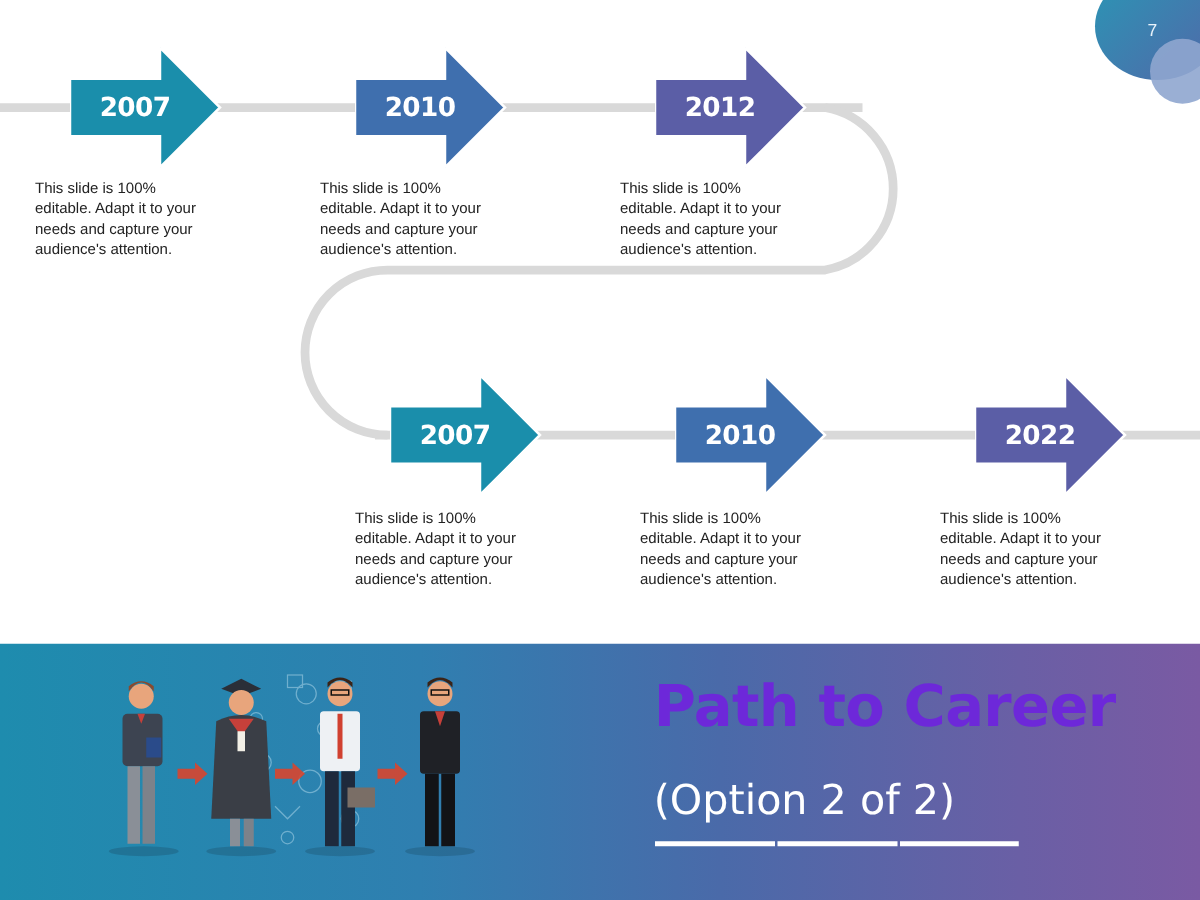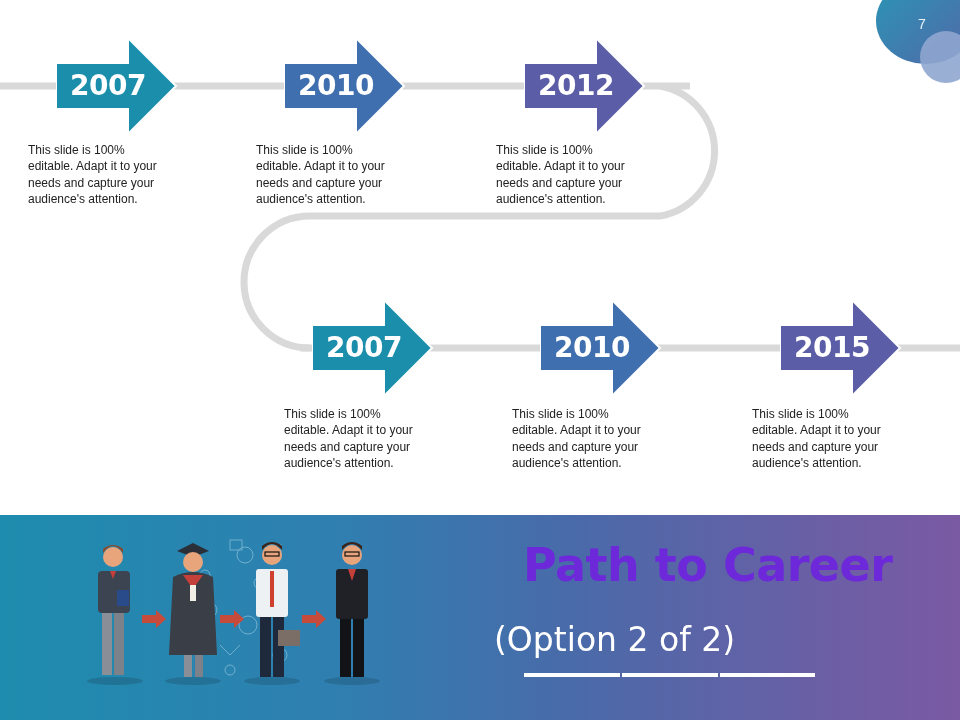--- a/index.html
+++ b/index.html
@@ -1,27 +1,27 @@
 <!DOCTYPE html>
 <html><head>
 <meta charset="utf-8">
 <style>
   html, body { margin:0; padding:0; }
   body { width:960px; height:720px; position:relative; overflow:hidden; background:#ffffff; font-family:"Liberation Sans", sans-serif; }
   .track { position:absolute; left:0; top:0; }
   .milestone { position:absolute; width:160px; }
   .arrow { position:absolute; left:0; top:0; width:122px; height:96px; }
-  .arrow .year { position:absolute; left:0; top:30px; width:104px; text-align:center; color:#fff; font-weight:bold; font-size:28px; font-family:"DejaVu Sans", sans-serif; letter-spacing:-0.5px; line-height:36px; }
+  .arrow .year { position:absolute; left:0; top:30px; width:104px; text-align:center; color:#fff; font-weight:bold; font-size:21px; font-family:"DejaVu Sans", sans-serif; letter-spacing:-0.5px; line-height:36px; }
   .desc { position:absolute; width:160px; text-align:left; font-size:12px; line-height:16.4px; color:#222; }
   .slide-num-circle { position:absolute; left:876px; top:-22px; width:100px; height:86px; border-radius:50%; background:linear-gradient(135deg,#2a96b5,#5366a8); overflow:hidden; }
   .slide-num-inner { position:absolute; left:920px; top:31px; width:52px; height:52px; border-radius:50%; background:#8fa6cf; opacity:0.9; }
   .slide-num { position:absolute; left:914px; top:16px; width:16px; text-align:center; color:#e9f3fb; font-size:14px; }
   .banner { position:absolute; left:0; top:515px; width:960px; height:205px; background:linear-gradient(90deg,#1e8cae 0%,#2f7fb0 35%,#4a6aa9 60%,#6a5fa5 85%,#7a5aa3 100%); }
   .title { position:absolute; left:523px; top:538px; color:#6d28d9; font-weight:bold; font-size:46px; font-family:"DejaVu Sans", sans-serif; letter-spacing:-0.5px; }
-  .subtitle { position:absolute; left:494px; top:620px; color:#fff; font-size:33px; font-family:"DejaVu Sans", sans-serif; }
+  .subtitle { position:absolute; left:523px; top:620px; color:#fff; font-size:33px; font-family:"DejaVu Sans", sans-serif; }
   .underline { position:absolute; top:673px; height:4px; background:#fff; }
 </style>
 </head>
 <body>
 
 <svg class="track" width="960" height="720" viewBox="0 0 960 720">
   <g fill="none" stroke="#d9d9d9" stroke-width="7">
     <line x1="0" y1="86" x2="690" y2="86"></line>
     <path d="M 660 86 A 66 66 0 0 1 660 216 L 310 216 A 66 66 0 0 0 310 348"></path>
     <line x1="300" y1="348" x2="960" y2="348"></line>
@@ -105,21 +105,21 @@
     <div>needs and capture your</div>
     <div>audience's attention.</div>
   </div>
 </div>
 
 <div class="milestone" style="left:752px;top:300px;">
   <svg class="arrow" style="left:28px;" viewBox="0 0 122 96" width="122" height="96">
     <polygon points="0,25 72,25 72,0 120,48 72,96 72,71 0,71" fill="#5b5ea6" stroke="#fff" stroke-width="2"></polygon>
   </svg>
   <div class="arrow" style="left:28px;pointer-events:none;">
-      <div class="year">2015</div>
+      <div class="year">2022</div>
     </div>
   <div class="desc" style="left:0;top:106px;">
     <div>This slide is 100%</div>
     <div>editable. Adapt it to your</div>
     <div>needs and capture your</div>
     <div>audience's attention.</div>
   </div>
 </div>
 
 <div class="banner"></div>

